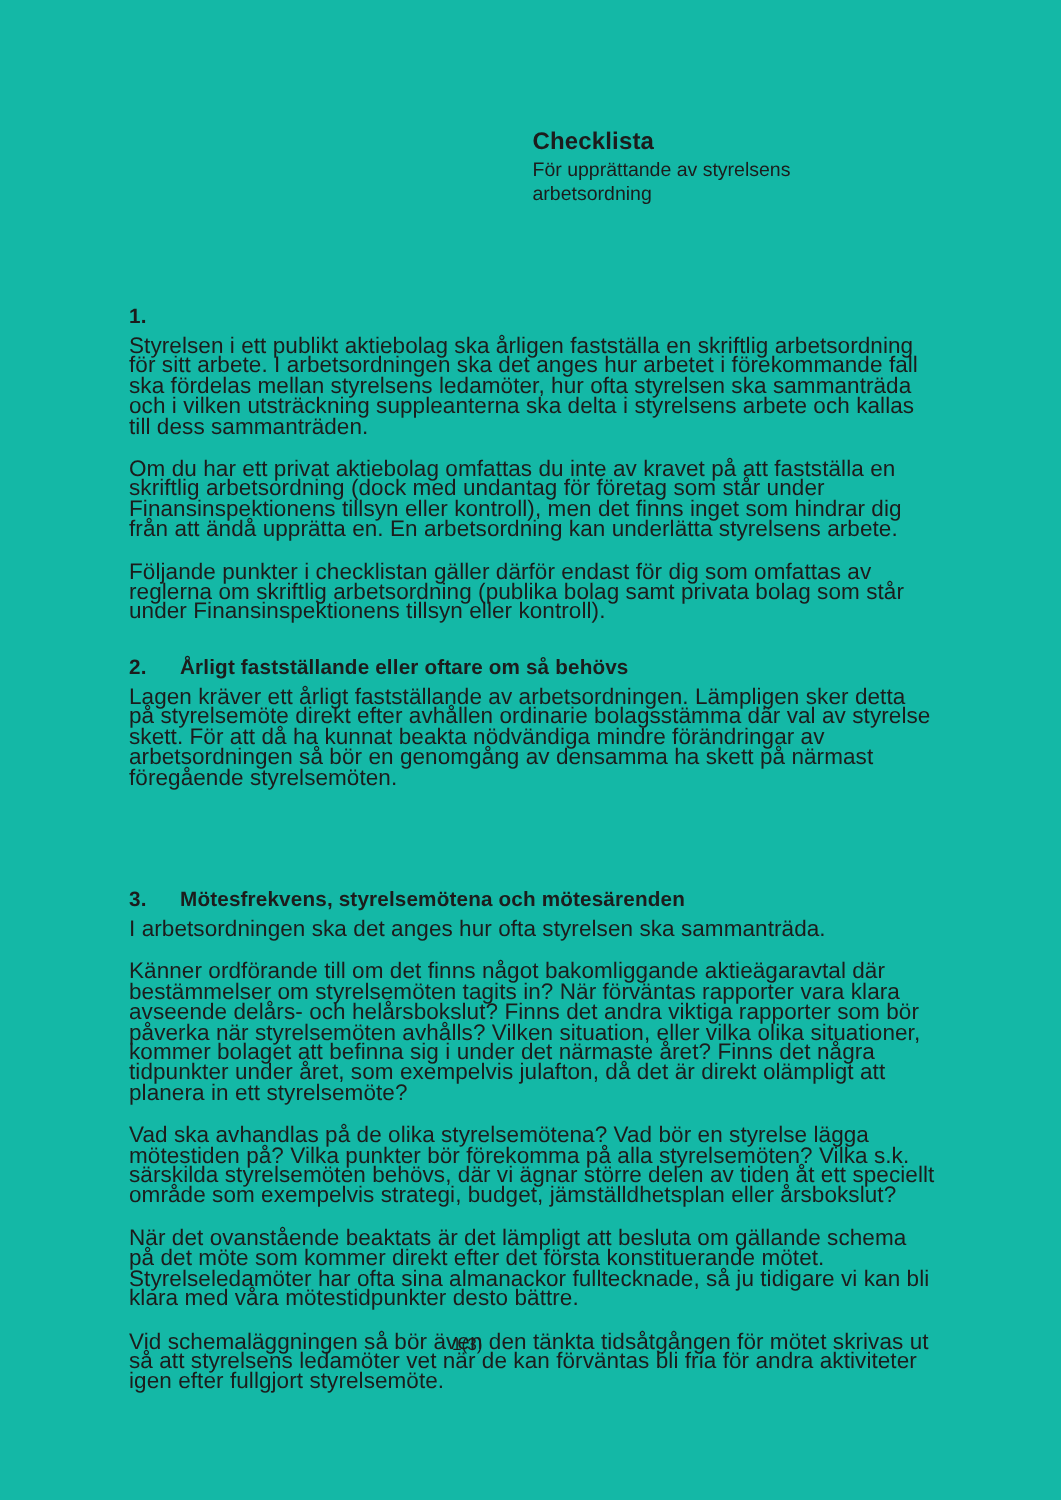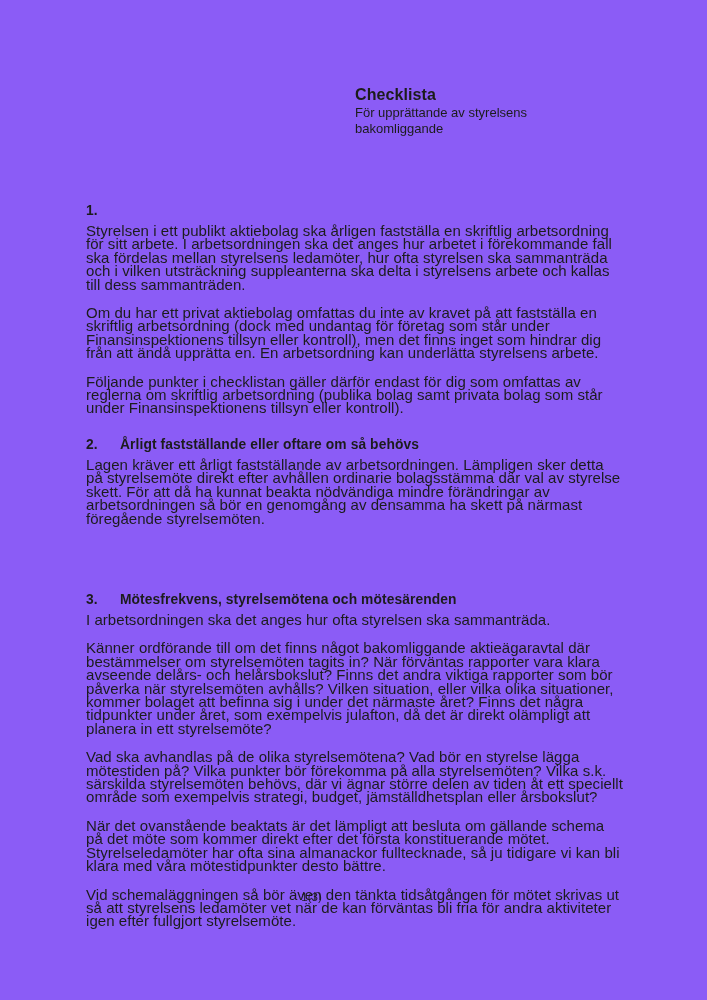--- a/index.html
+++ b/index.html
@@ -1,20 +1,20 @@
 <!DOCTYPE html>
 <html><head>
 <meta charset="utf-8">
 <style>
   html, body { margin: 0; padding: 0; background: #ffffff; }
   .page {
     position: relative;
     width: 707px;
     height: 1000px;
-    background: #8b5cf6;
+    background: #14b8a6;
     overflow: hidden;
     font-family: "Liberation Sans", sans-serif;
     color: #1c1c1c;
   }
   
   .title-block {
     position: absolute;
     left: 355px;
     top: 85px;
     width: 300px;
@@ -71,21 +71,21 @@
   }
 </style>
 </head>
 <body>
 
 <div class="page">
 
   <div class="title-block">
     <h1 class="doc-title">Checklista</h1>
     <div class="doc-subtitle">För upprättande av styrelsens</div>
-    <div class="doc-subtitle">bakomliggande</div>
+    <div class="doc-subtitle">arbetsordning</div>
   </div>
 
   <div class="doc-section" id="section-1">
     <h2 class="sec-heading">
       <span class="sec-num">1.</span>
     </h2>
     <p>Styrelsen i ett publikt aktiebolag ska årligen fastställa en skriftlig arbetsordning för sitt arbete. I arbetsordningen ska det anges hur arbetet i förekommande fall ska fördelas mellan styrelsens ledamöter, hur ofta styrelsen ska sammanträda och i vilken utsträckning suppleanterna ska delta i styrelsens arbete och kallas till dess sammanträden.</p>
     <p>Om du har ett privat aktiebolag omfattas du inte av kravet på att fastställa en skriftlig arbetsordning (dock med undantag för företag som står under Finansinspektionens tillsyn eller kontroll), men det finns inget som hindrar dig från att ändå upprätta en. En arbetsordning kan underlätta styrelsens arbete.</p>
     <p>Följande punkter i checklistan gäller därför endast för dig som omfattas av reglerna om skriftlig arbetsordning (publika bolag samt privata bolag som står under Finansinspektionens tillsyn eller kontroll).</p>
   </div>

